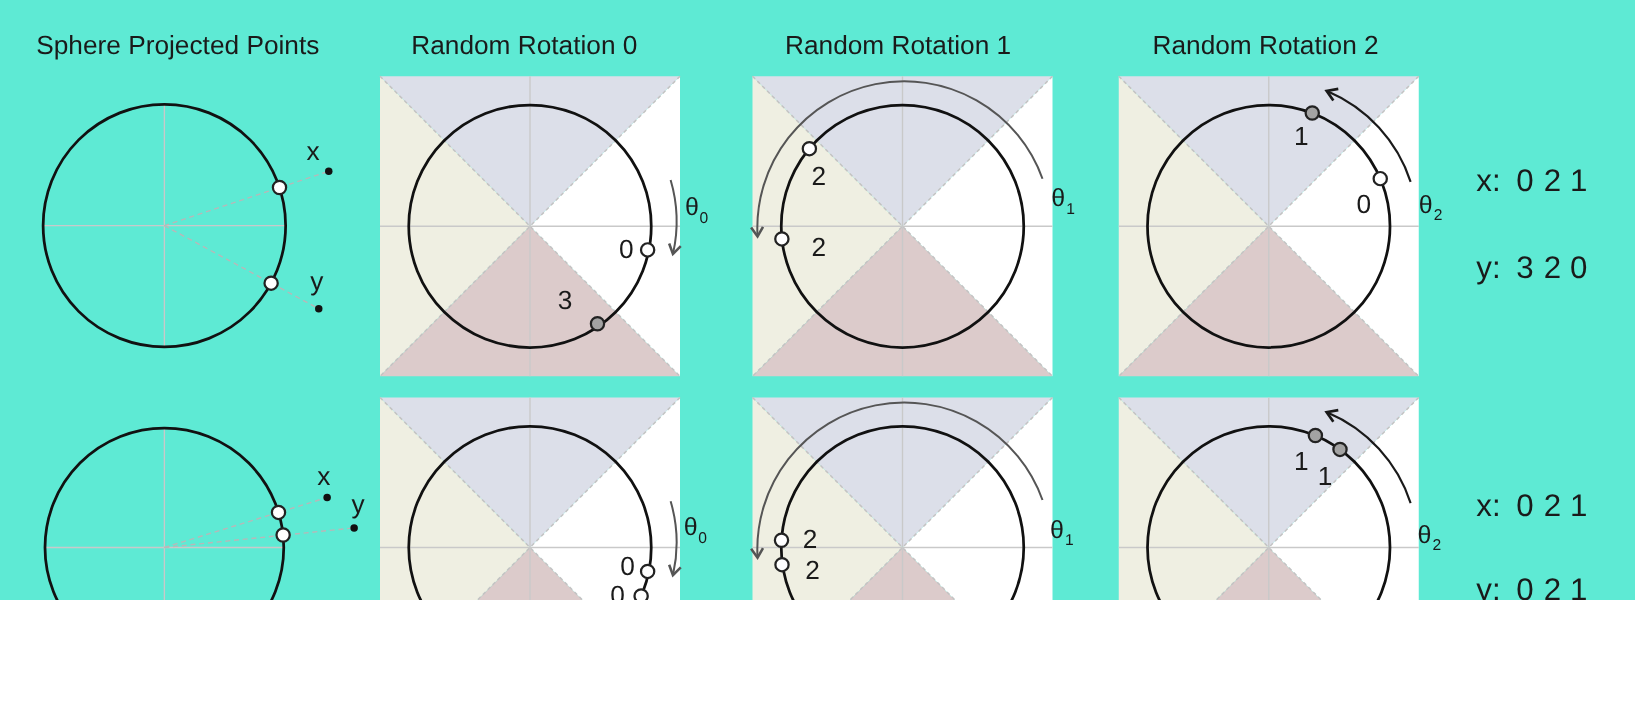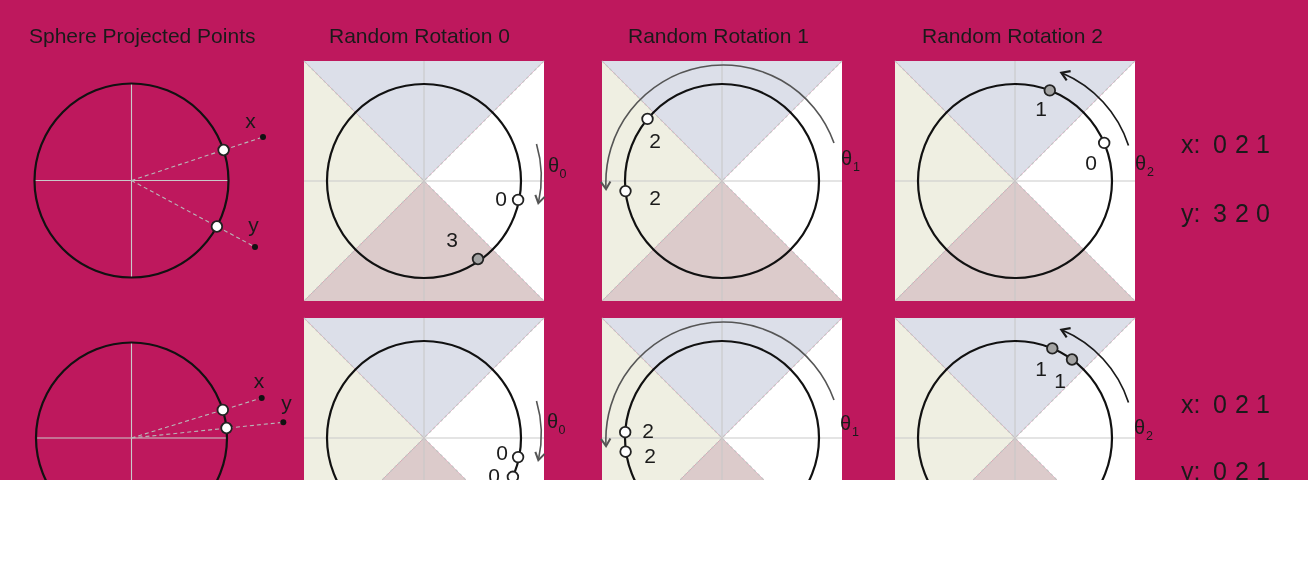--- a/index.html
+++ b/index.html
@@ -1,16 +1,16 @@
 <!DOCTYPE html>
 <html><head>
 <meta charset="utf-8">
 <style>
   html,body{margin:0;padding:0;background:#ffffff;}
-  .stage{position:relative;width:1308px;height:480px;background:#be185d;overflow:hidden;
+  .stage{position:relative;width:1308px;height:480px;background:#5eead4;overflow:hidden;
          font-family:"Liberation Sans",sans-serif;}
   svg{display:block;}
   text{font-family:"Liberation Sans",sans-serif;fill:#1a1a1a;}
   .title{font-size:21px;}
   .ptlabel{font-size:21px;}
   .xylabel{font-size:21px;}
   .theta{font-size:20px;}
   .theta-sub{font-size:12.5px;}
   .code-label{font-size:25px;}
   .code-digit{font-size:25px;}

